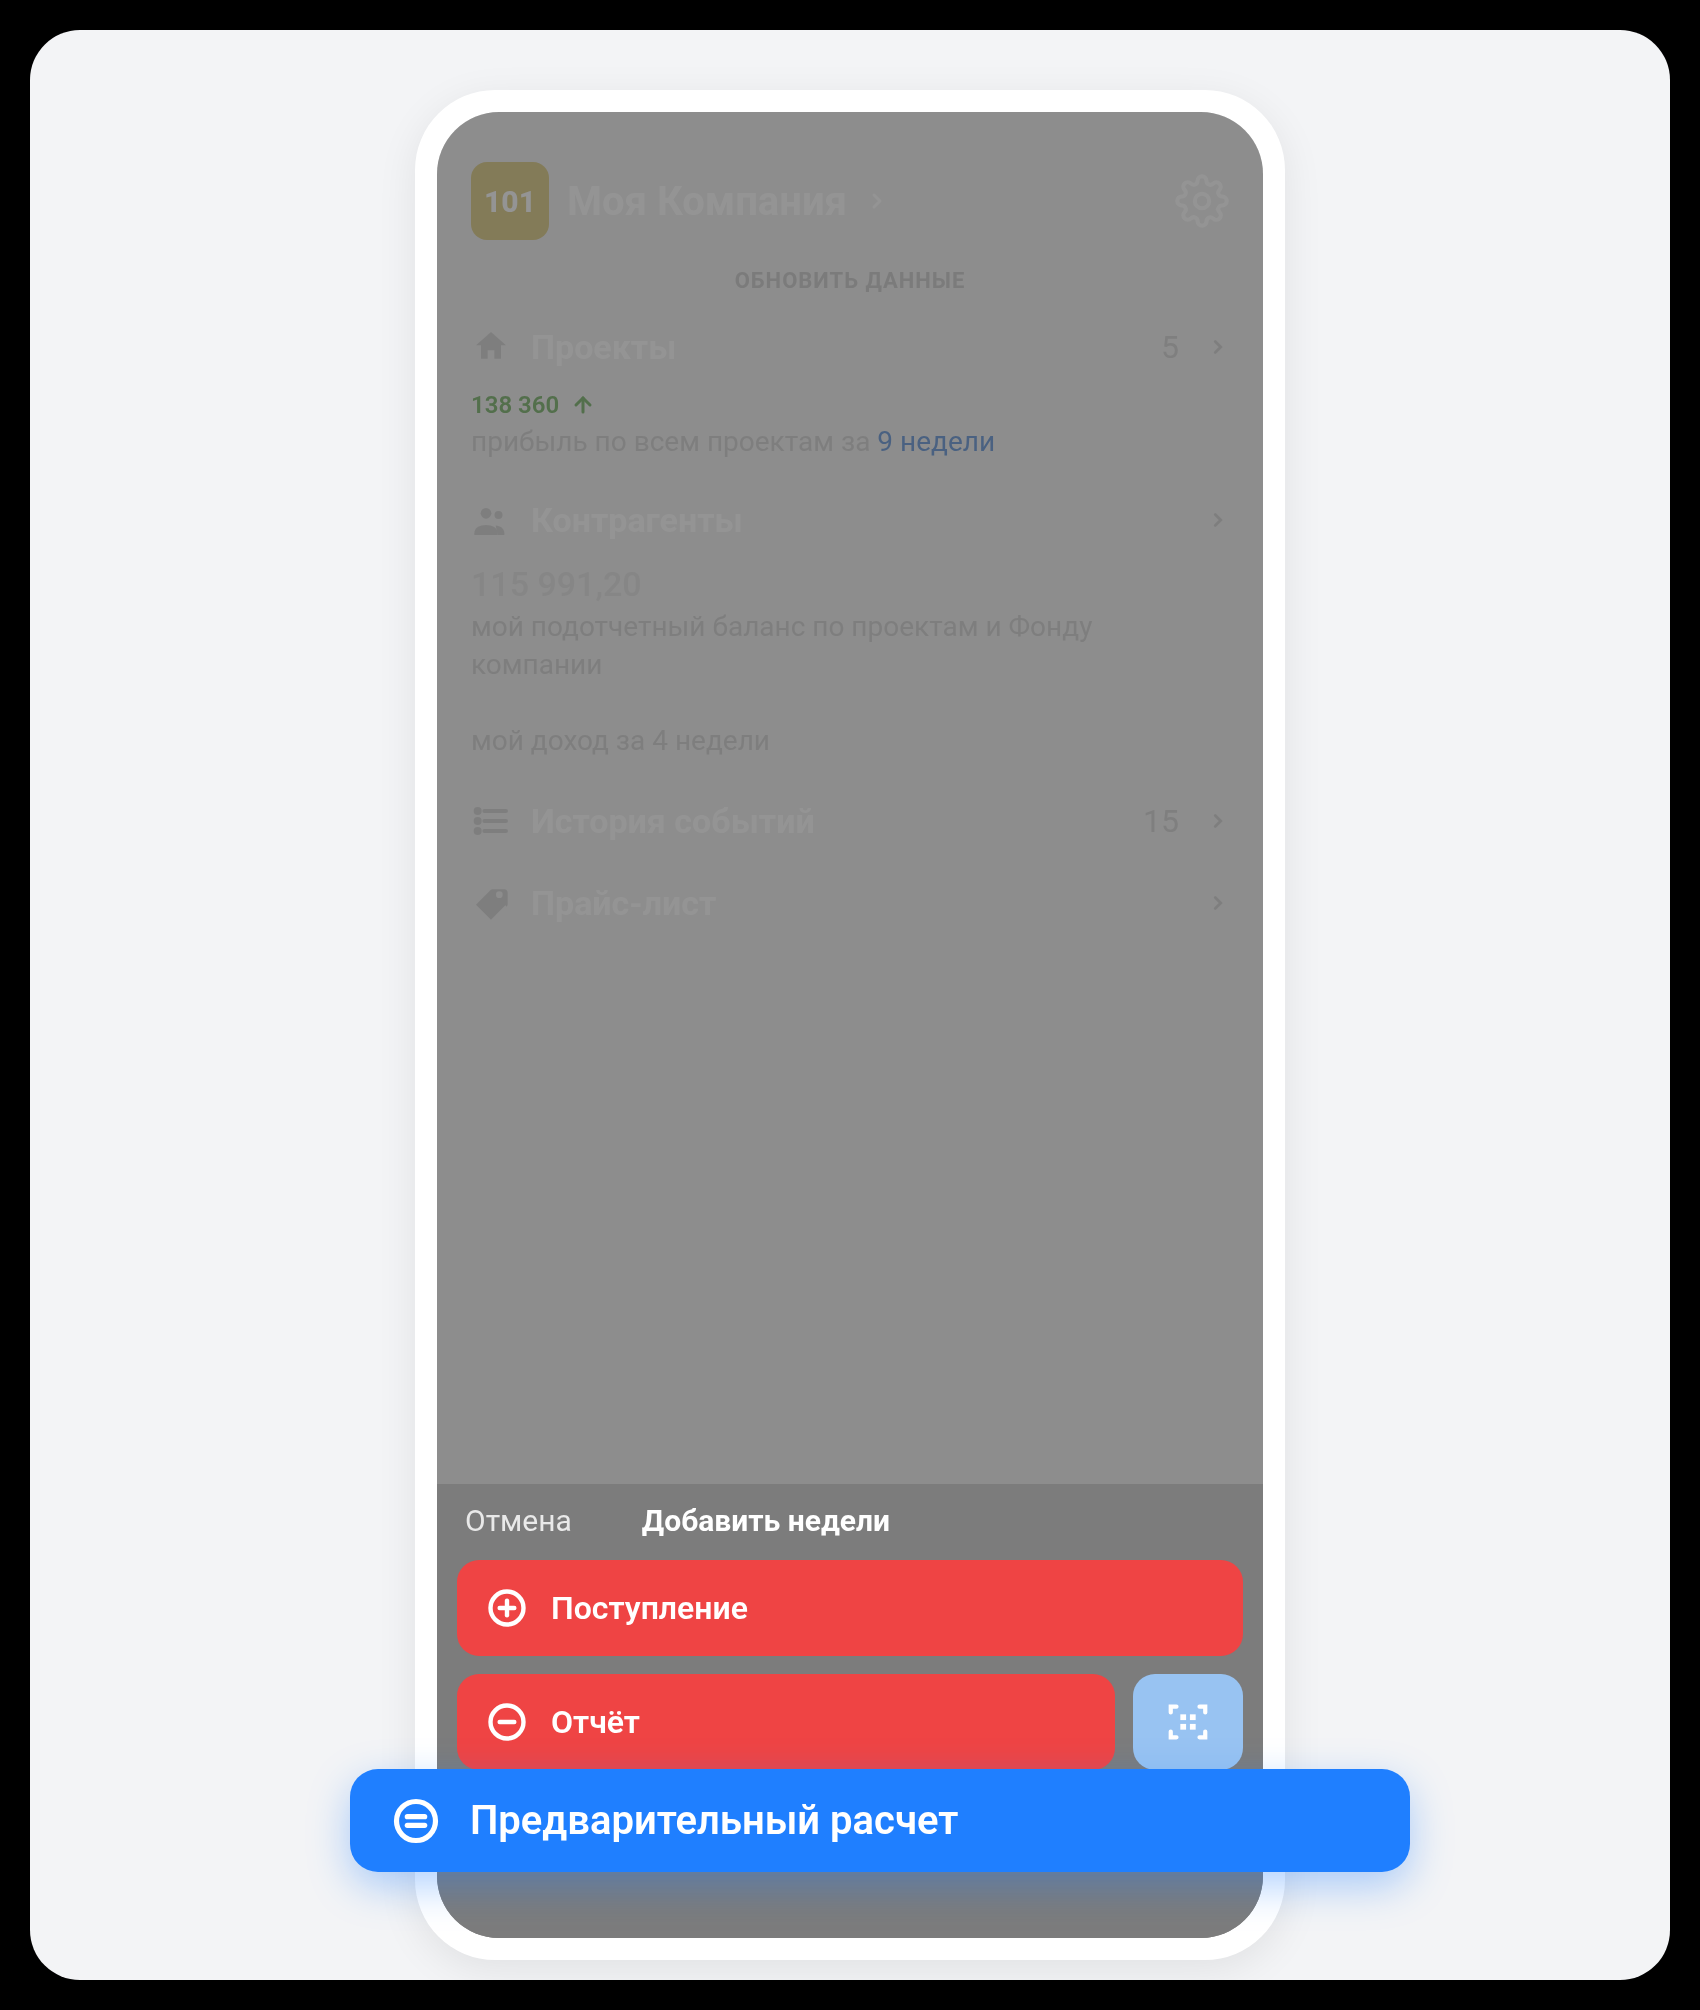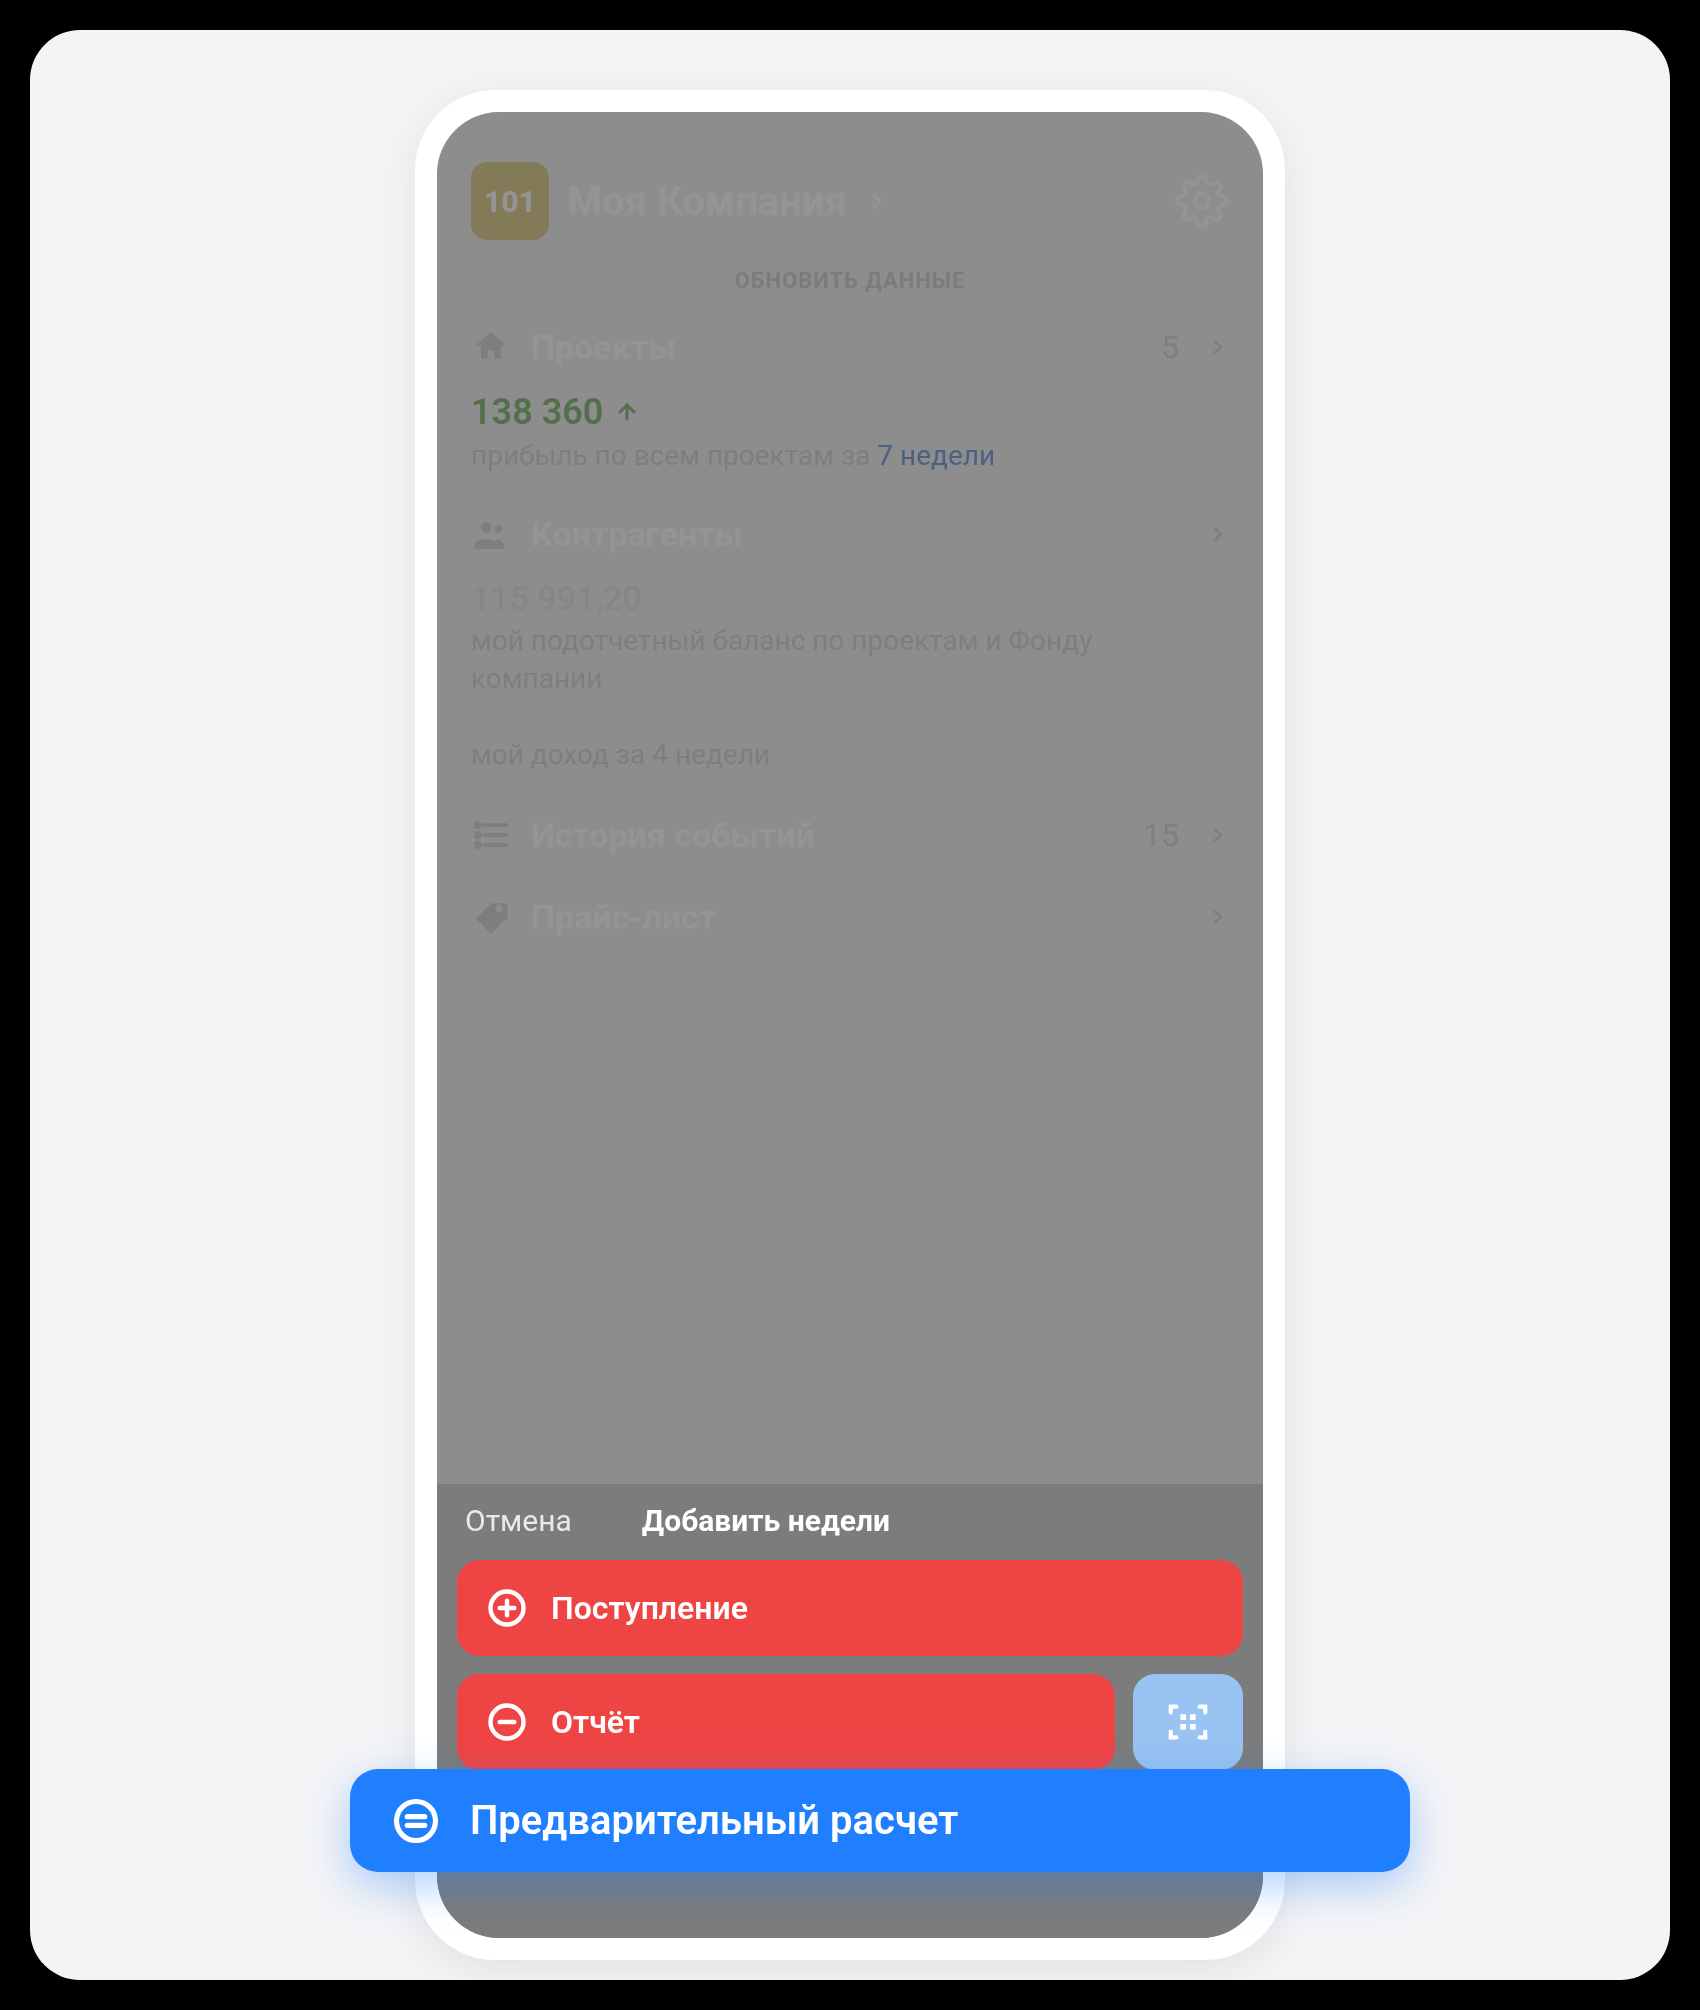--- a/index.html
+++ b/index.html
@@ -98,21 +98,21 @@
     margin: 28px 0 18px;
   }
   .row {
     display: flex; align-items: center; gap: 20px;
     padding: 16px 0;
   }
   .row .icon { width: 40px; height: 40px; color: #cfcfcf; flex: 0 0 auto; }
   .row .label { font-size: 34px; font-weight: 700; color: #fff; }
   .row .count { margin-left: auto; font-size: 32px; color: #d0d0d0; }
   .row .chevr { width: 22px; height: 22px; color: #cfcfcf; margin-left: 8px; }
-  .stat-big { font-size: 36px; font-weight: 600; color: #6fae5f; display:flex; align-items:center; gap:12px;}
+  .stat-big { font-size: 24px; font-weight: 600; color: #6fae5f; display:flex; align-items:center; gap:12px;}
   .stat-sub { font-size: 28px; color: #cfcfcf; margin-top: 6px; }
   .stat-sub .hl { color: #5b8fd6; }
   .stat-block { padding: 8px 0 26px 0; }
   .num-grey { font-size: 34px; color: #e0e0e0; font-weight: 500; }
   .num-green { font-size: 34px; color: #6fae5f; font-weight: 500; }
   .sub-grey { font-size: 28px; color: #cfcfcf; margin-top: 4px; max-width: 640px; line-height: 1.35;}
   
   .sheet {
     position: absolute;
     left: 0; right: 0; bottom: 0;
@@ -203,21 +203,21 @@
             </div>
             <div class="stat-block">
               <div class="stat-big">
                 <span>138 360</span>
                 <svg width="24" height="24" viewBox="0 0 24 24" fill="none" stroke="#6fae5f" stroke-width="3" stroke-linecap="round">
                     <line x1="12" y1="19" x2="12" y2="5"></line>
                     <polyline points="5 12 12 5 19 12"></polyline>
                   </svg>
               </div>
               <div class="stat-sub">
-                <span>прибыль по всем проектам за </span><span class="hl">7 недели</span>
+                <span>прибыль по всем проектам за </span><span class="hl">9 недели</span>
               </div>
             </div>
 
             <div class="row">
               <svg class="icon" viewBox="0 0 24 24" fill="currentColor">
                   <circle cx="9" cy="8" r="3.2"></circle>
                   <circle cx="16.5" cy="9" r="2.4"></circle>
                   <path d="M2 20c0-3.3 3.1-5 7-5s7 1.7 7 5v1H2z"></path>
                   <path d="M14.8 15.3c2.6.3 5.2 1.5 5.2 4.7v1h-4"></path>
                 </svg>

